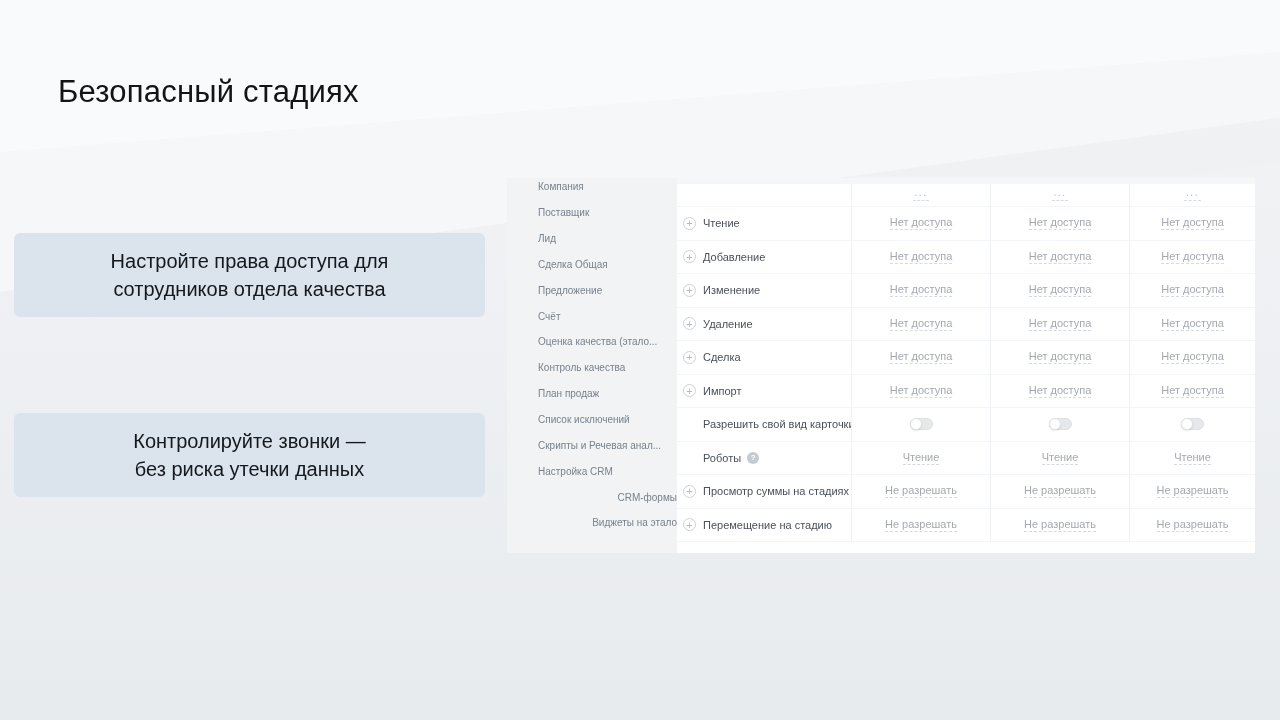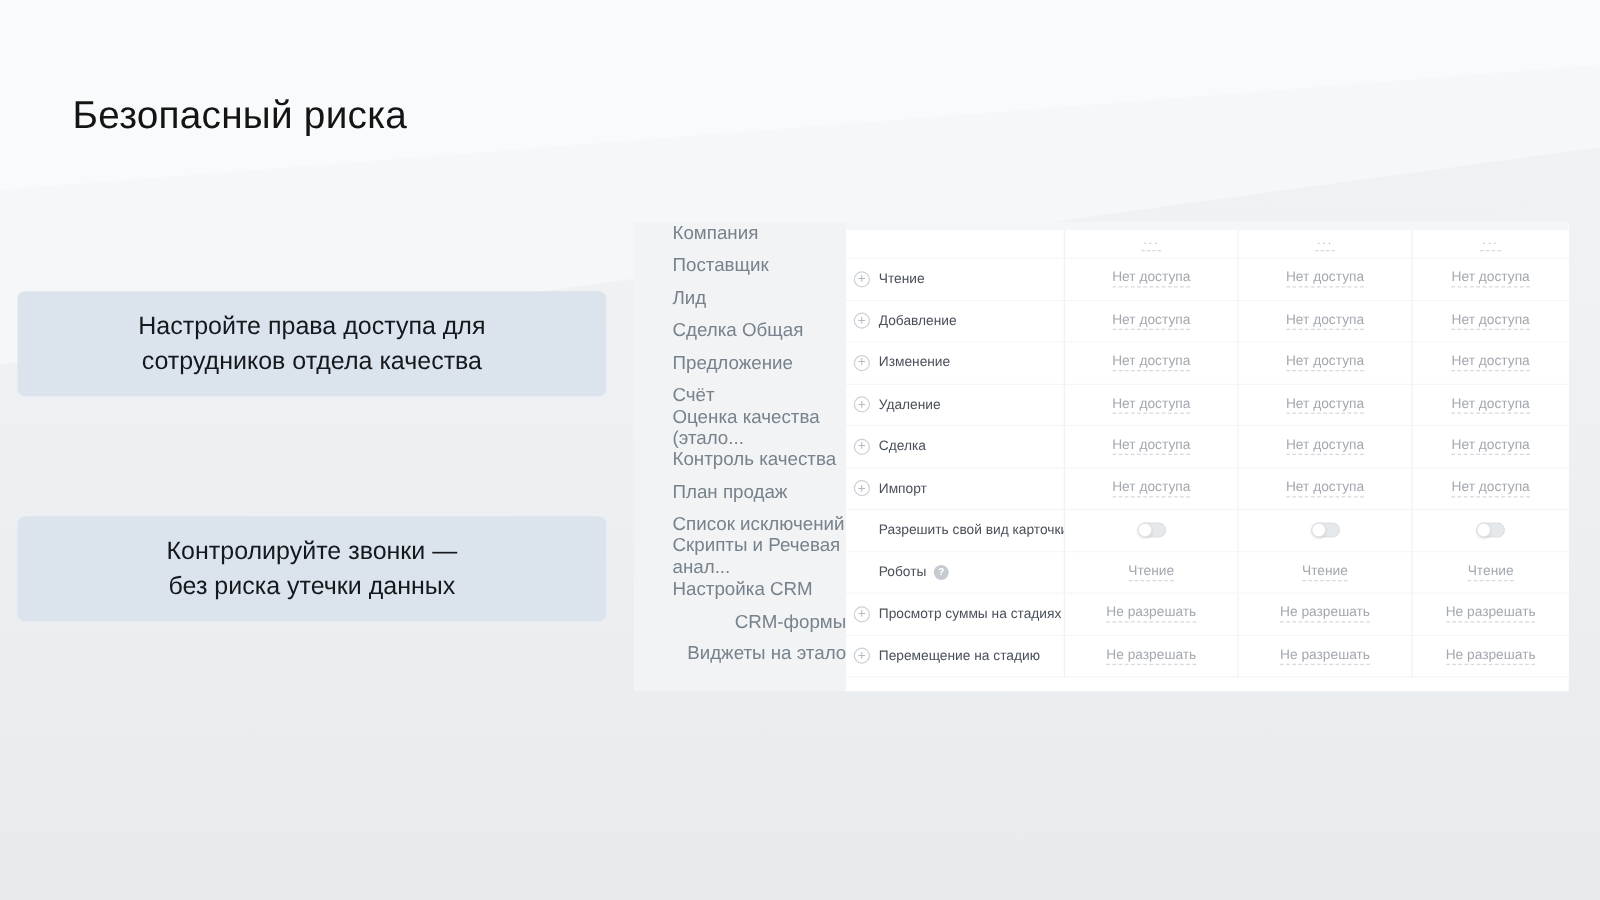--- a/index.html
+++ b/index.html
@@ -25,21 +25,21 @@
   }
   .callout.c1{top:233px;}
   .callout.c2{top:413px;}
 
   
   .sb-panel{
     position:absolute;left:507px;top:178px;width:170px;height:375px;
     background:#f1f3f5;
   }
   .crm-sidebar{position:absolute;left:507px;top:174px;width:170px;display:flex;flex-direction:column;}
-  .sb-item{height:25.85px;display:flex;align-items:center;font-size:15px;color:#77828c;cursor:pointer;}
+  .sb-item{height:25.85px;display:flex;align-items:center;font-size:10px;color:#77828c;cursor:pointer;}
   .sb-item.sub{padding-left:31px;}
   .sb-item.top{padding-left:17px;justify-content:flex-end;}
 
   
   .tbl-card{position:absolute;left:677px;top:178px;width:578px;height:375px;background:#ffffff;}
   .tbl-strip{height:6px;background:#f4f6f8;}
   .perm-table{display:grid;grid-template-columns:174px 139px 139px 126px;}
   .cell{display:flex;align-items:center;box-sizing:border-box;border-bottom:1px solid #f3f5f7;background:#fff;}
   .cell.head{height:23px;justify-content:center;}
   .cell.data{height:33.5px;}
@@ -82,21 +82,21 @@
 <body>
 
 <div class="slide">
 
   <svg class="bg-svg" viewBox="0 0 1280 720" preserveAspectRatio="none">
     <polygon points="0,0 1280,0 1280,118 0,292" fill="#f5f7f8"></polygon>
     <polygon points="0,0 1280,0 1280,52 0,152" fill="#f8fafb"></polygon>
     <polygon points="0,292 1280,118 1280,162 0,330" fill="#eef1f3" opacity="0.55"></polygon>
   </svg>
 
-  <div class="title">Безопасный риска</div>
+  <div class="title">Безопасный стадиях</div>
 
   <div class="callout c1">
     <span>Настройте права доступа для
 сотрудников отдела качества</span>
   </div>
 
   <div class="callout c2">
     <span>Контролируйте звонки —
 без риска утечки данных</span>
   </div>

